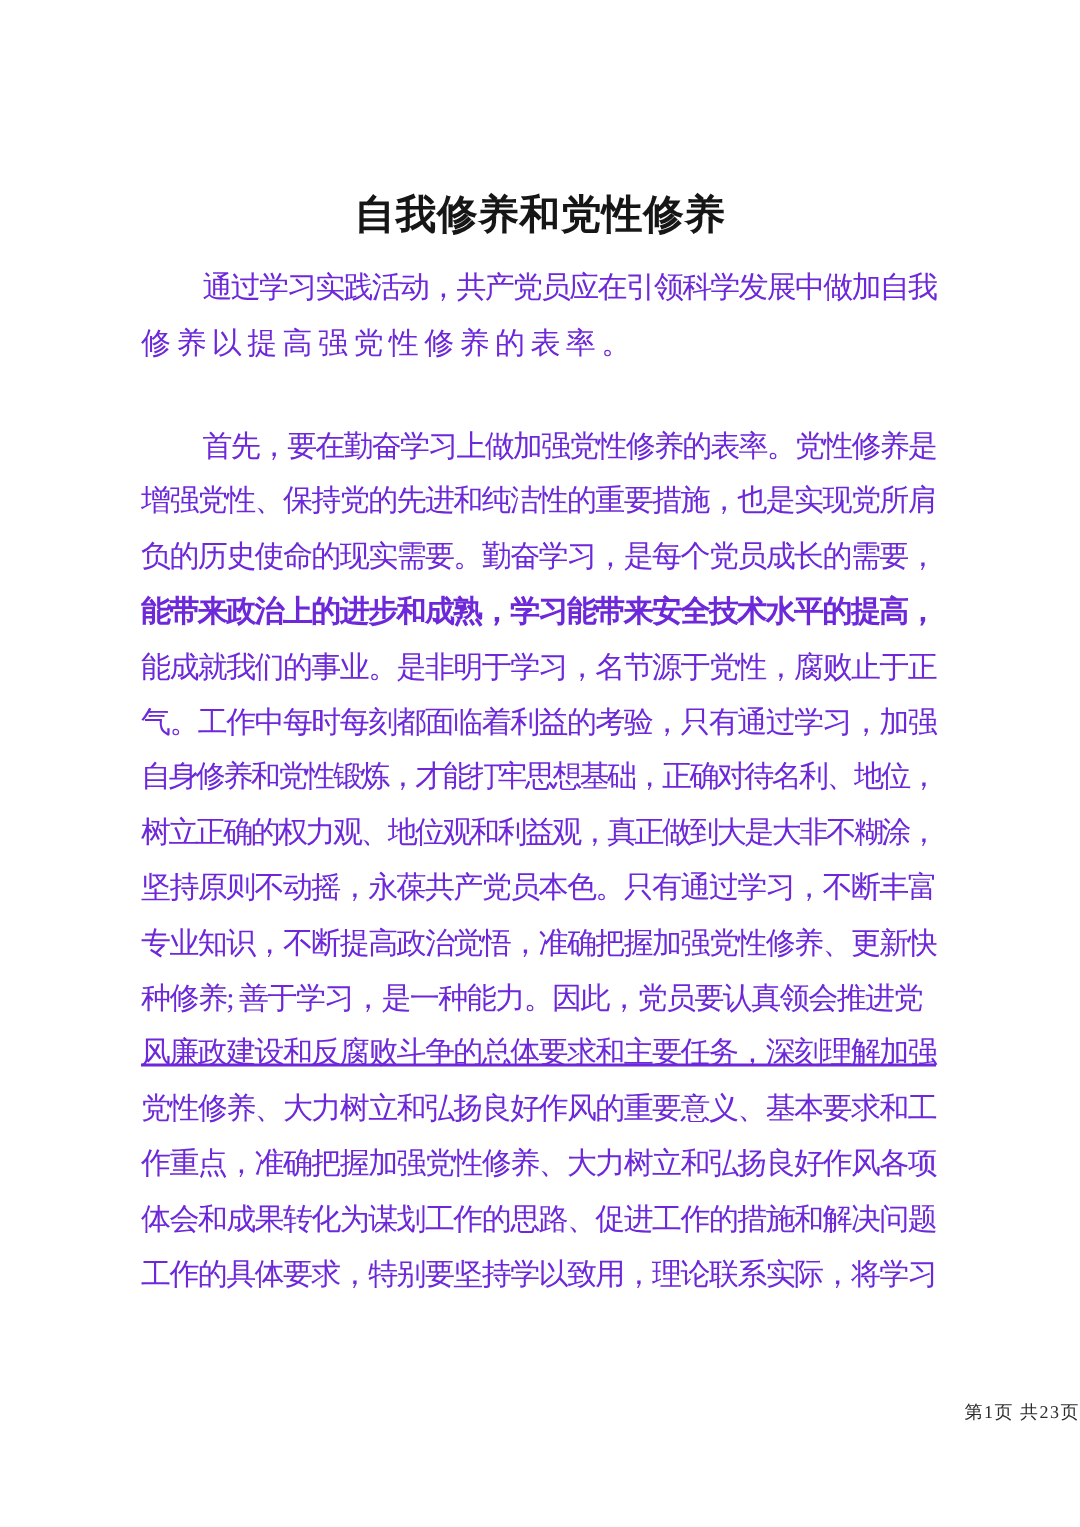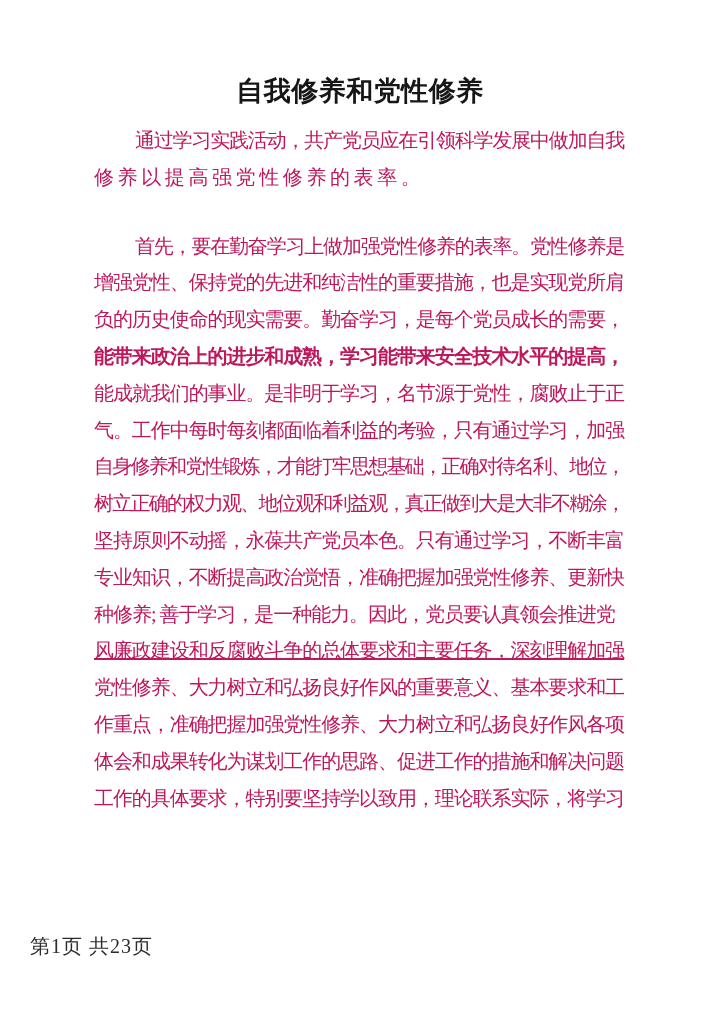--- a/index.html
+++ b/index.html
@@ -14,21 +14,21 @@
     overflow: hidden;
     font-family: "Liberation Serif", "DejaVu Serif", serif;
   }
   .page {
     position: absolute;
     inset: 0;
     background: #ffffff;
   }
   .doc-title {
     margin: 0;
-    padding-top: 68px;
+    padding-top: 120px;
     font-size: 27px;
     font-weight: bold;
     line-height: 46px;
     text-align: center;
     color: #161616;
     letter-spacing: 0.5px;
   }
   .content {
     margin-top: 8px;
     padding: 0 96px 0 94px;
@@ -36,30 +36,30 @@
   }
   .paragraph {
     margin: 0;
   }
   .line {
     height: 36.8px;
     line-height: 36.8px;
     font-size: 20px;
     white-space: nowrap;
     overflow: visible;
-    color: #be185d;
+    color: #6d28d9;
   }
   .page-footer {
     position: absolute;
     top: 933px;
     left: 0;
     right: 0;
-    text-align: left;
+    text-align: right;
     text-indent: 30px;
-    font-size: 20px;
+    font-size: 12px;
     letter-spacing: 1px;
     color: #2b2b2b;
   }
 </style>
 </head>
 <body>
 
 <div class="page">
 
   <h1 class="doc-title">自我修养和党性修养</h1>

